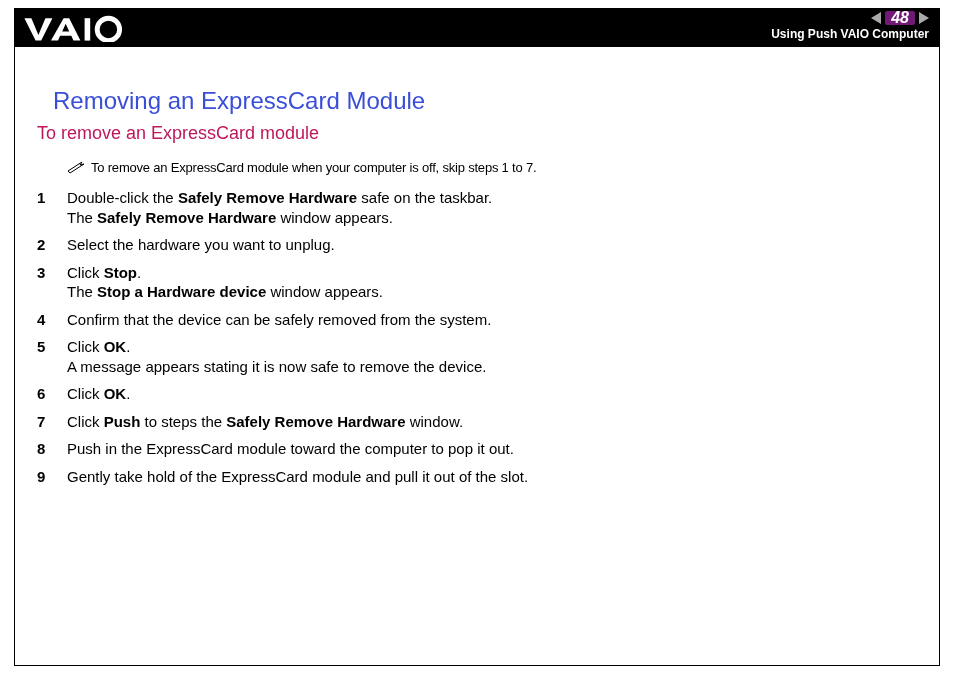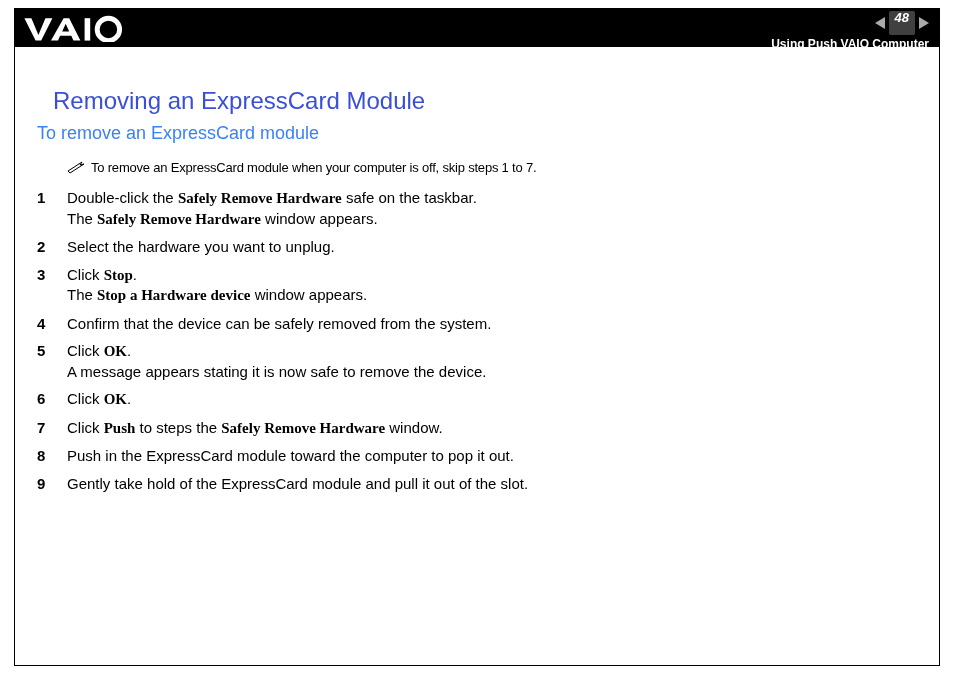--- a/index.html
+++ b/index.html
@@ -41,27 +41,27 @@
     font-size: 12px; font-style: italic; font-weight: bold;
   }
   .tri-left {
     width: 0; height: 0;
     border-top: 6px solid transparent;
     border-bottom: 6px solid transparent;
     border-right: 10px solid #aaa;
     cursor: pointer;
   }
   .page-badge {
-    background: #404040;
+    background: #701a75;
     padding: 0 6px;
     border-radius: 2px;
     font-style: italic;
     font-weight: bold;
-    font-size: 13px;
-    height: 24px; line-height: 14px;
+    font-size: 16px;
+    height: 14px; line-height: 14px;
   }
   .tri-right {
     width: 0; height: 0;
     border-top: 6px solid transparent;
     border-bottom: 6px solid transparent;
     border-left: 10px solid #aaa;
     cursor: pointer;
   }
   .section-label {
     font-size: 12px; font-weight: bold;
@@ -77,21 +77,21 @@
     font-weight: normal;
     margin-bottom: 8px;
     margin-left: 16px;
   }
   .intro {
     font-size: 15px;
     line-height: 1.35;
     margin-bottom: 14px;
   }
   h2 {
-    color: #3b82f6;
+    color: #be185d;
     font-size: 18px;
     font-weight: normal;
     margin-bottom: 14px;
   }
   .note-block {
     margin-left: 30px;
     margin-bottom: 12px;
   }
   .note-icon {
     position: relative;
@@ -113,21 +113,21 @@
     font-size: 15px;
     line-height: 1.3;
     margin-bottom: 8px;
   }
   .step-num {
     width: 30px;
     flex: 0 0 30px;
     font-weight: bold;
   }
   .step-body { flex: 1; }
-  .step-body b { font-weight: bold; font-family: Liberation Serif, serif; }
+  .step-body b { font-weight: bold; }
 </style>
 </head>
 <body>
 
 <div class="canvas">
   <div class="header-bar">
     <svg class="logo" viewBox="0 0 160 40" width="112" height="28">
       <g fill="#fff">
         <path d="M2 6 L12 6 L22 30 L32 6 L42 6 L26 38 L18 38 Z"></path>
         <path d="M58 6 L66 6 L82 38 L72 38 L69 31 L53 31 L50 38 L40 38 Z M61 14 L56 25 L66 25 Z"></path>

